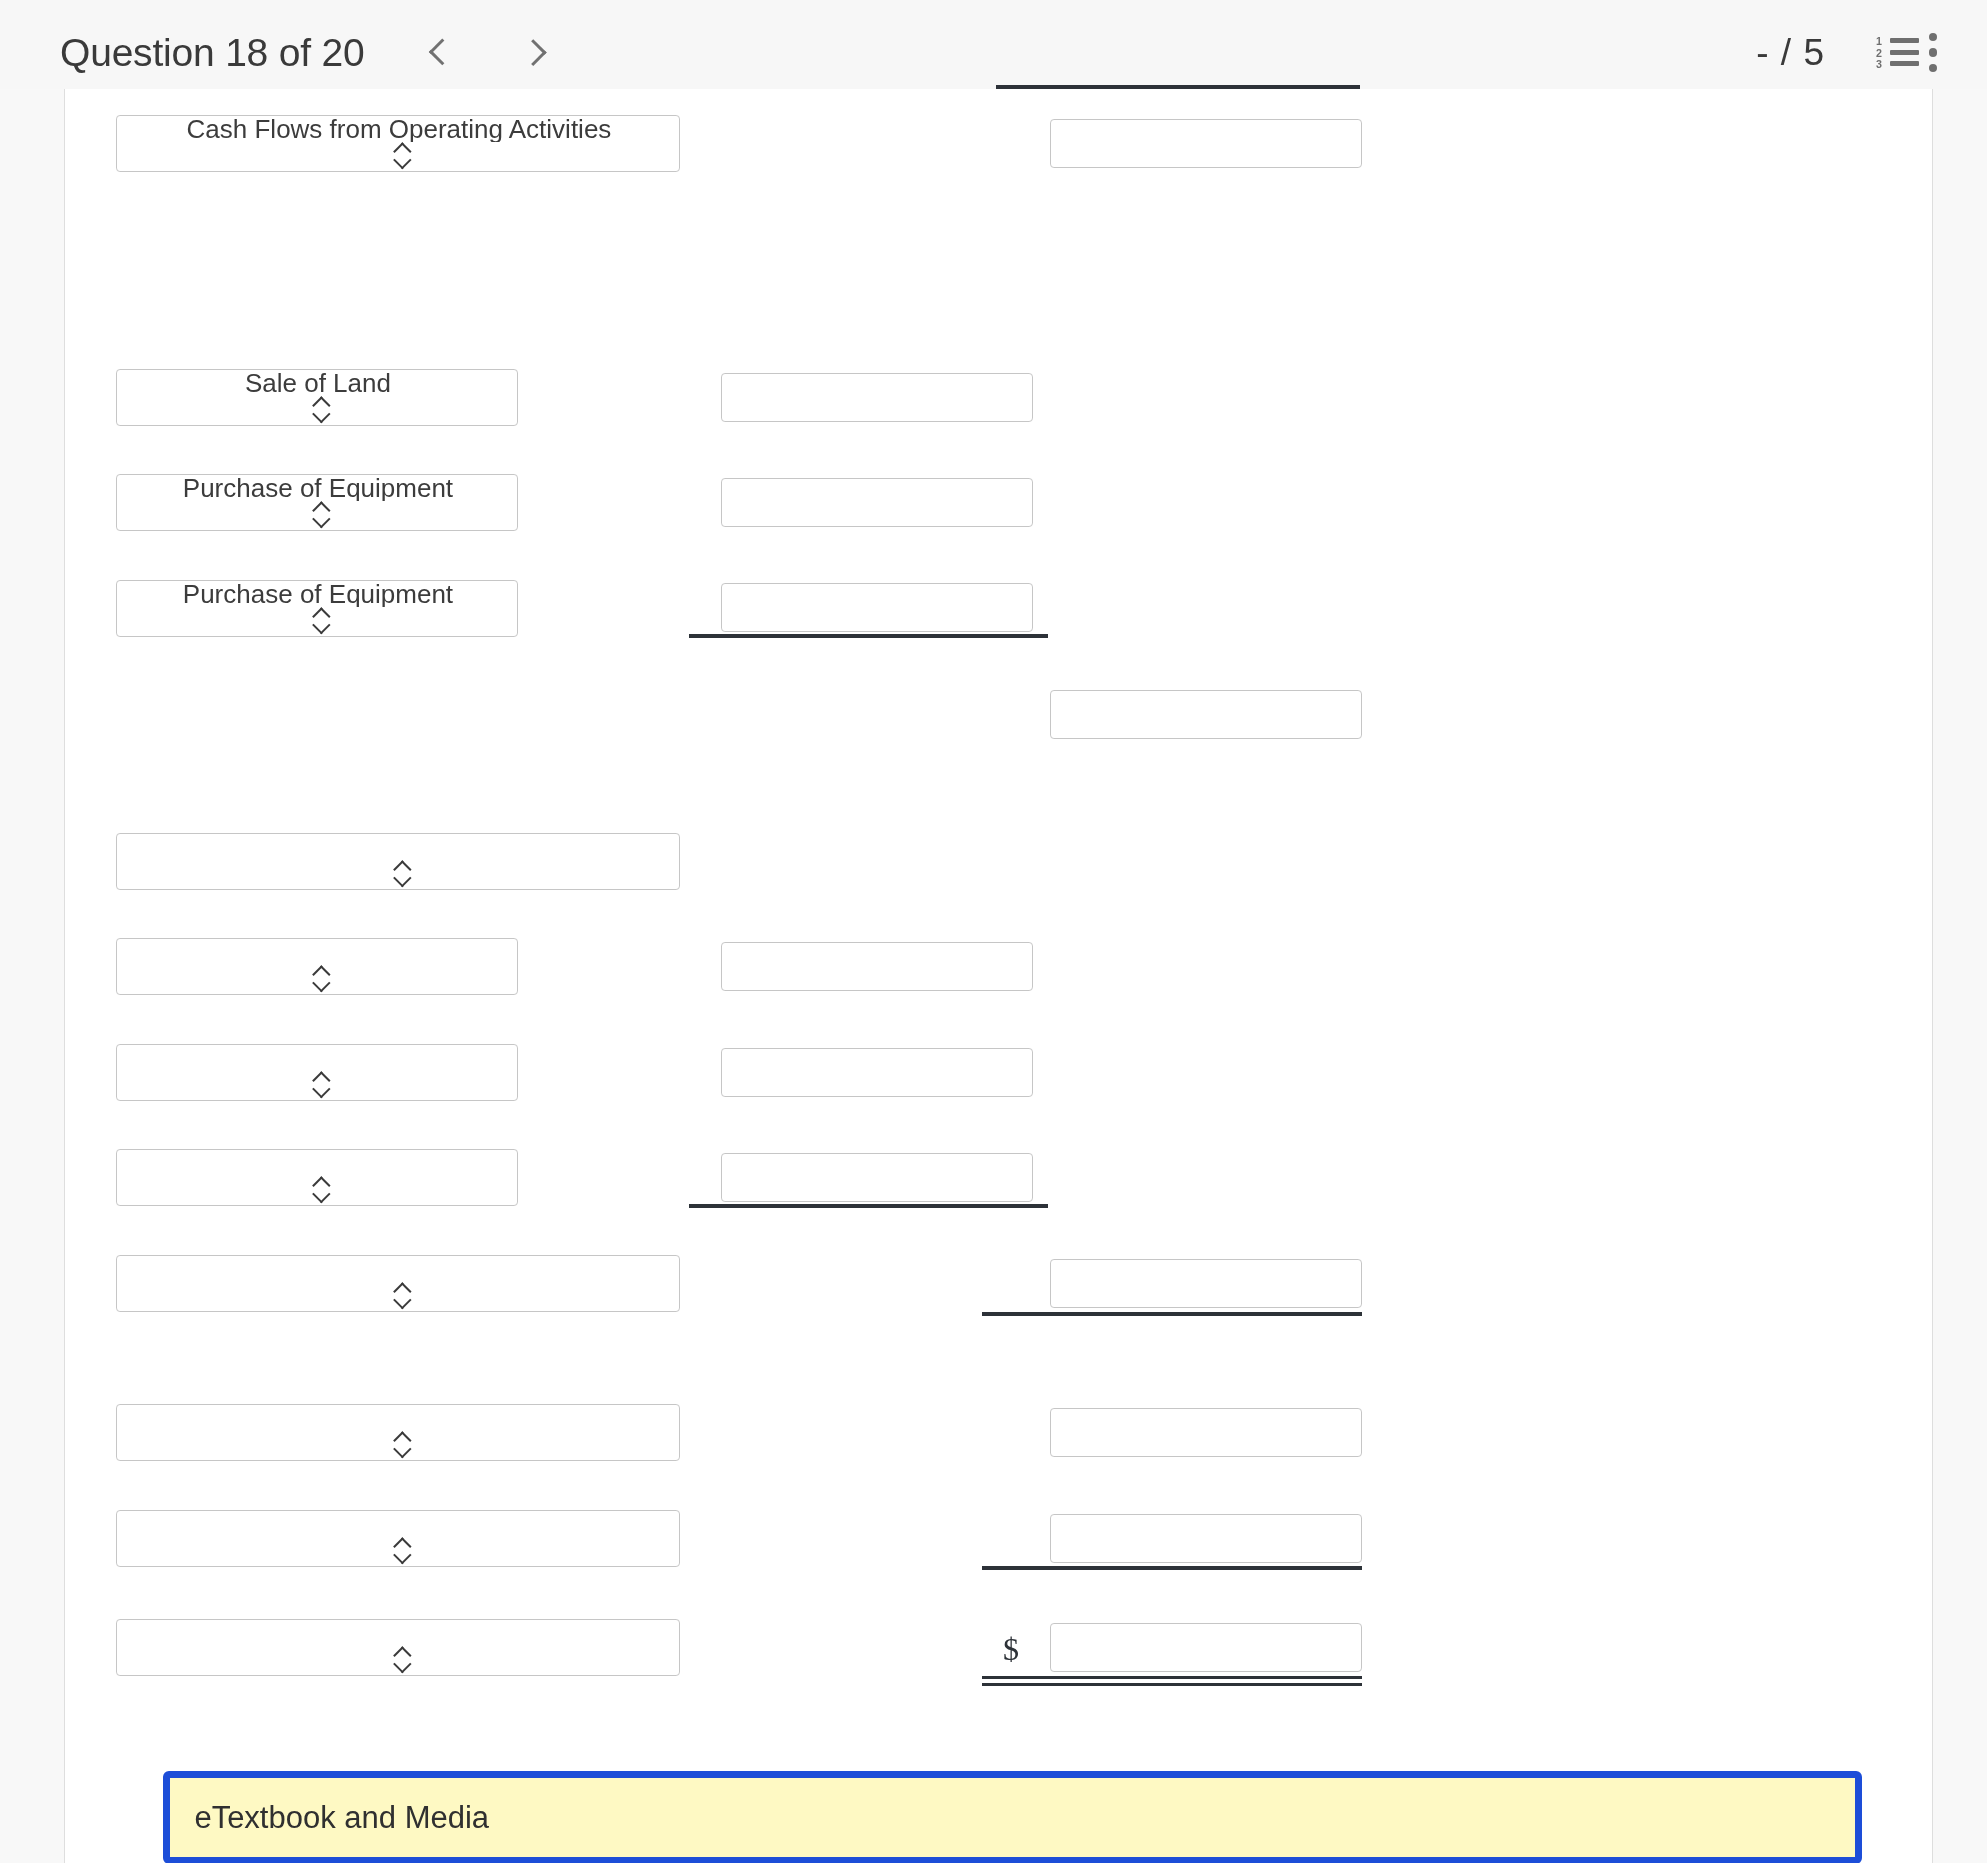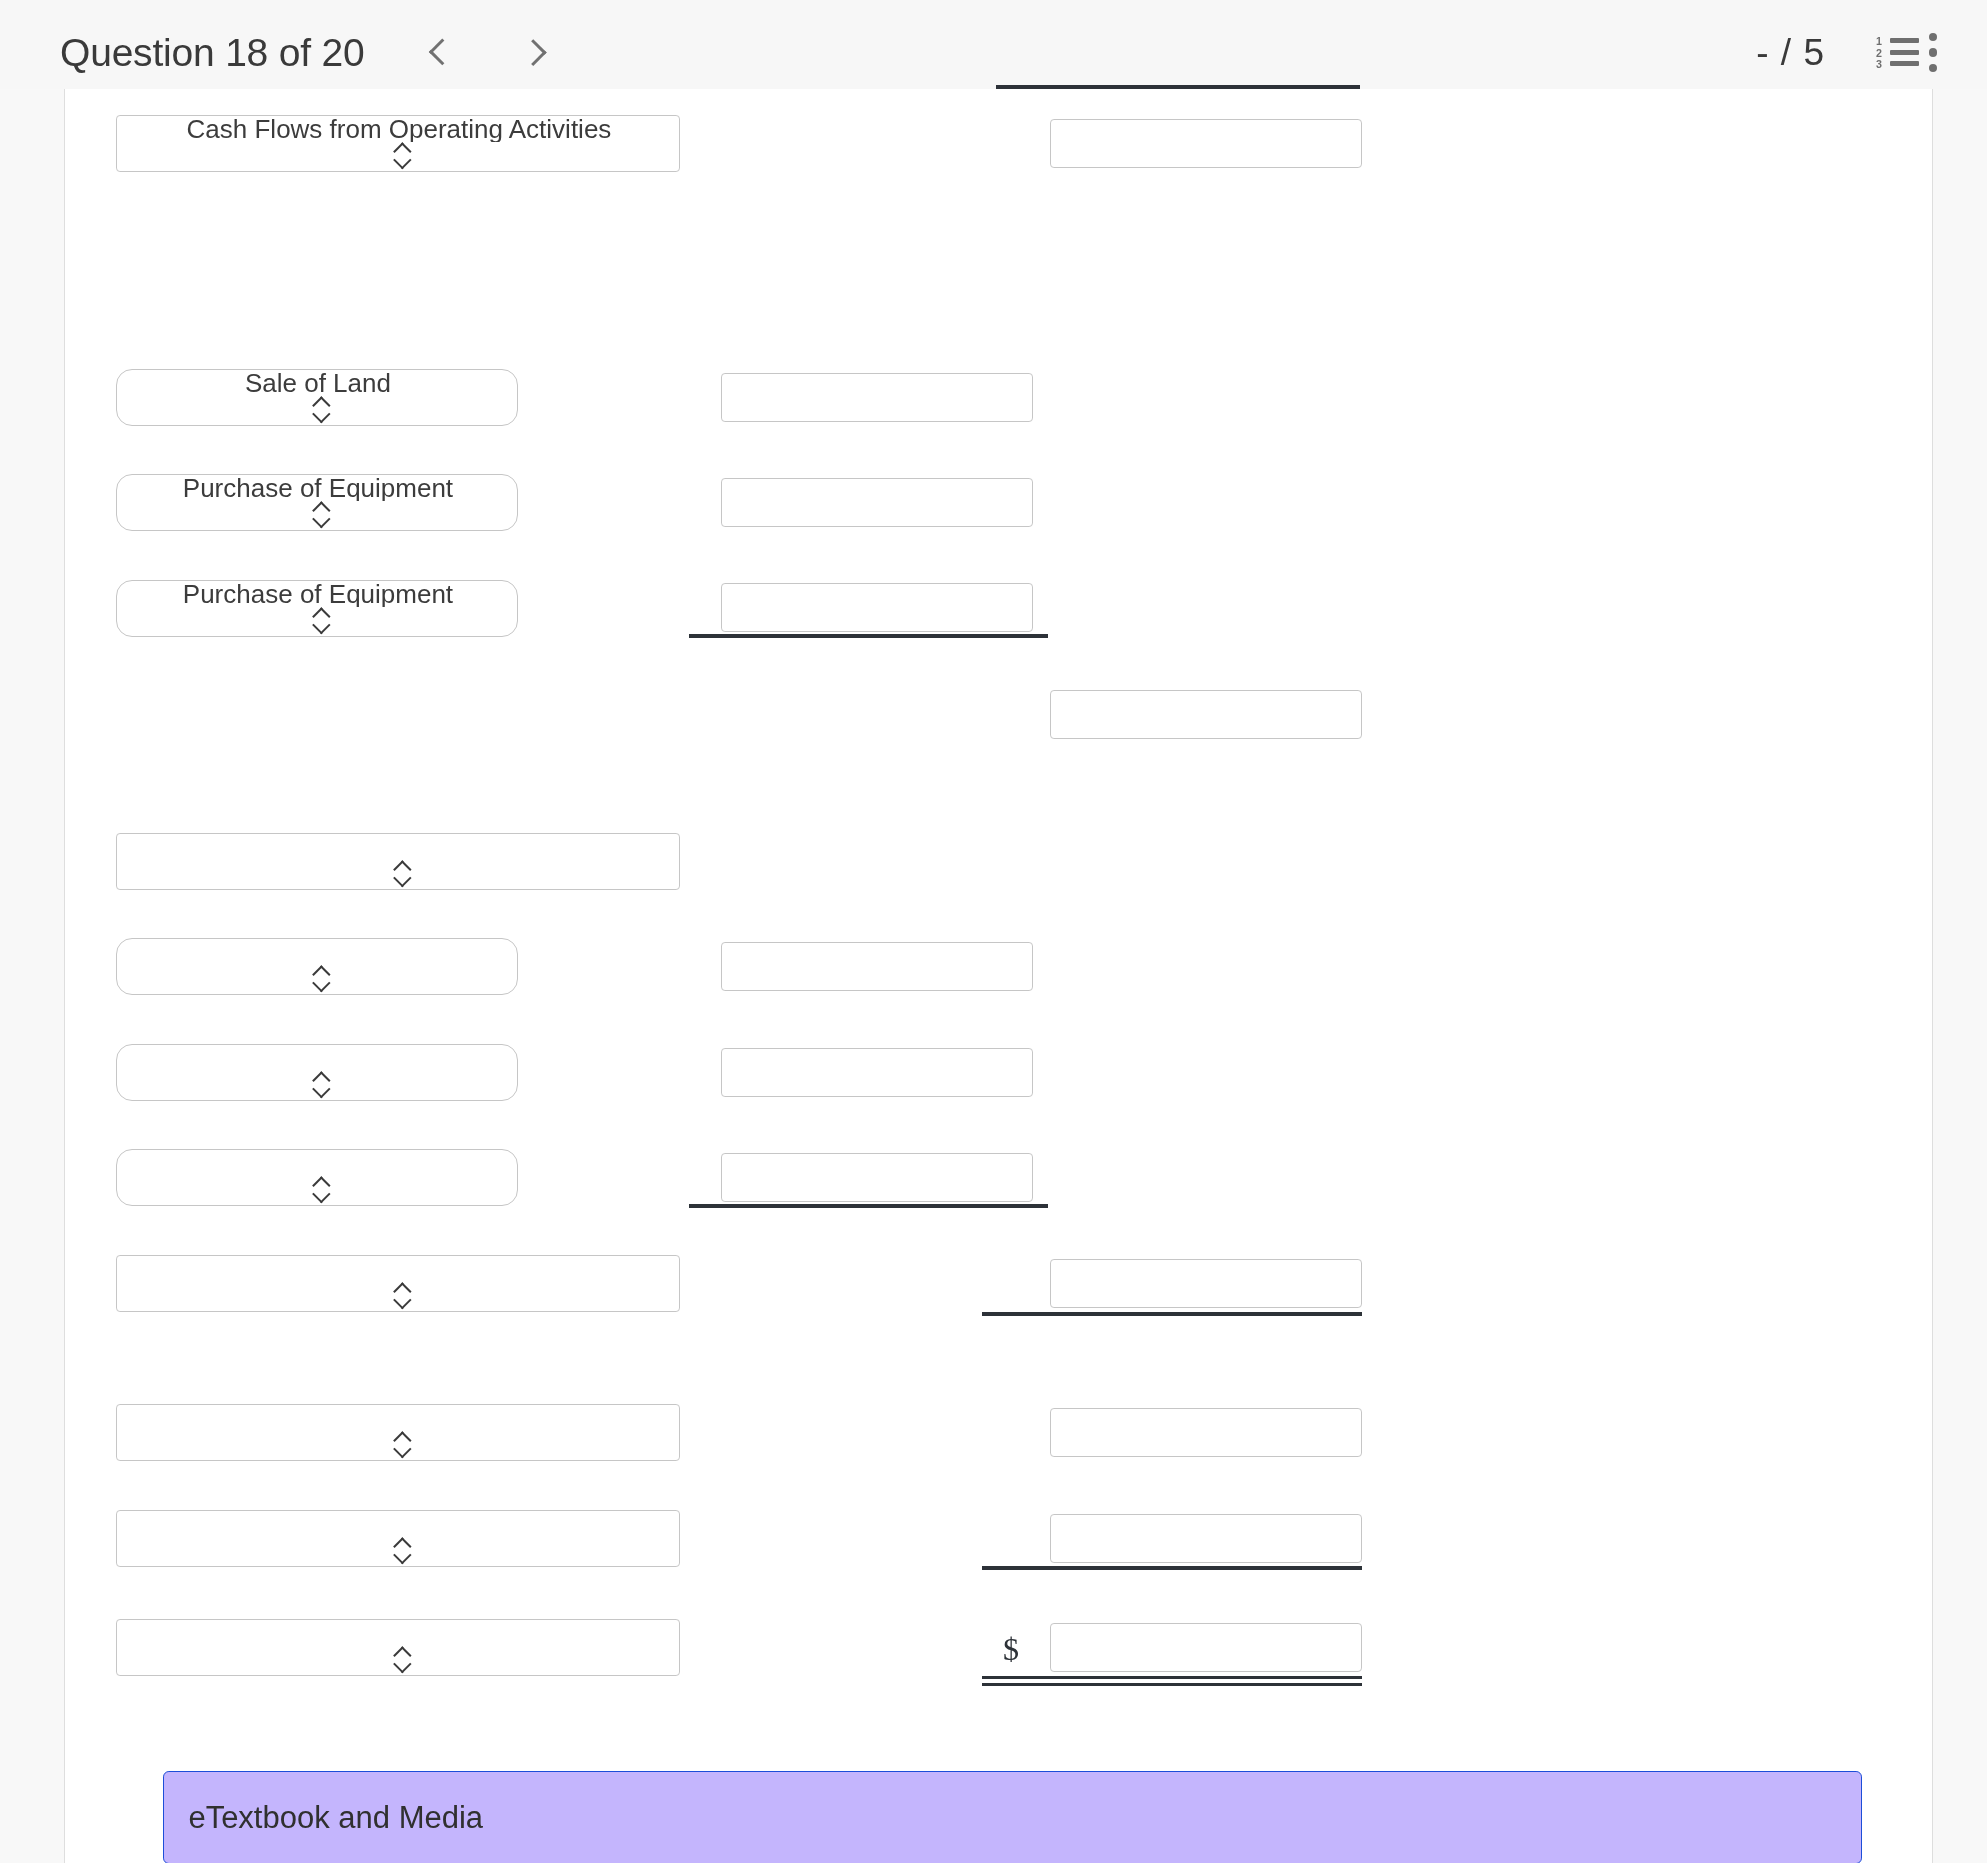--- a/index.html
+++ b/index.html
@@ -141,21 +141,21 @@
     border-left: 2.9px solid #3a3a3a;
     border-top: 2.9px solid #3a3a3a;
   }
   .sel-arrow::before { top: 2.9px;  transform: rotate(45deg); }
   .sel-arrow::after  { top: 11.7px; transform: rotate(225deg); }
 
   .inp { height: 49px; }
 
   
   .sel.w-wide   { left: 51px; width: 564px; }
-  .sel.w-narrow { left: 51px; width: 402px; border-radius: 16px; }
+  .sel.w-narrow { left: 51px; width: 402px; }
 
   .inp.c-mid { left: 656px; width: 312px; }
   .inp.c-rgt { left: 985px; width: 312px; }
 
   
   .rule {
     position: absolute;
     background: #2d3238;
     height: 3.9px;
   }
@@ -173,22 +173,22 @@
     color: #2d3238;
   }
 
   
   .etext-panel {
     position: absolute;
     left: 98px;
     top: 1682px;
     width: 1699px;
     height: 93px;
-    background: #c4b5fd;
-    border: 1px solid #1d4ed8;
+    background: #fef9c3;
+    border: 7px solid #1d4ed8;
     border-radius: 5.9px;
     display: flex;
     align-items: center;
   }
   .etext-label {
     font-size: 31px;
     color: #303030;
     margin-left: 24.4px;
   }
 </style>

